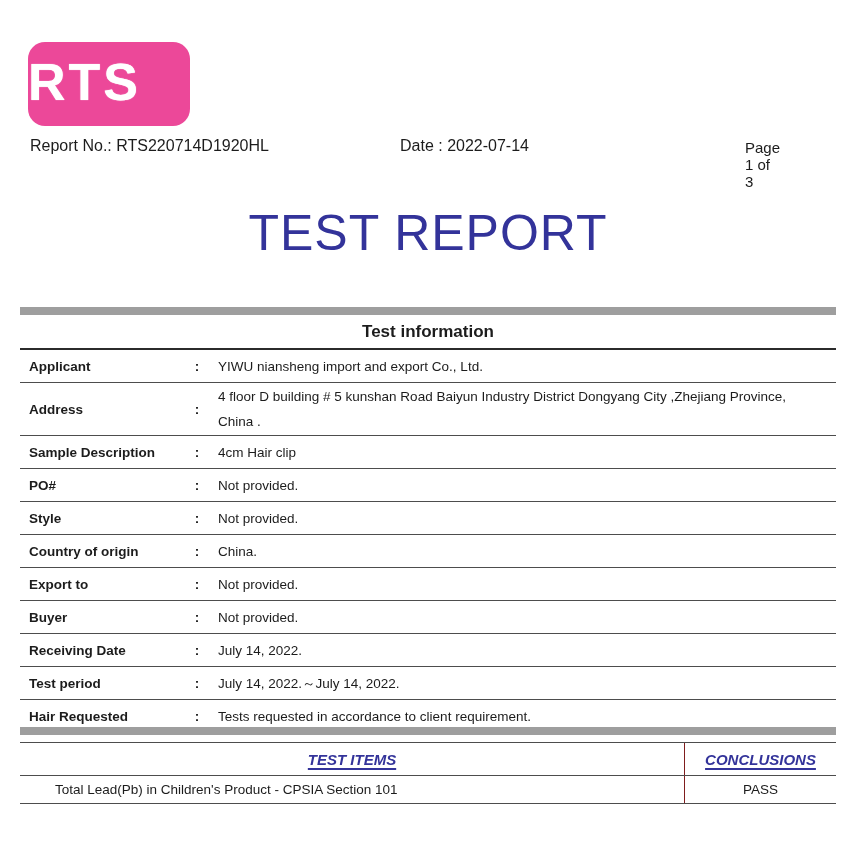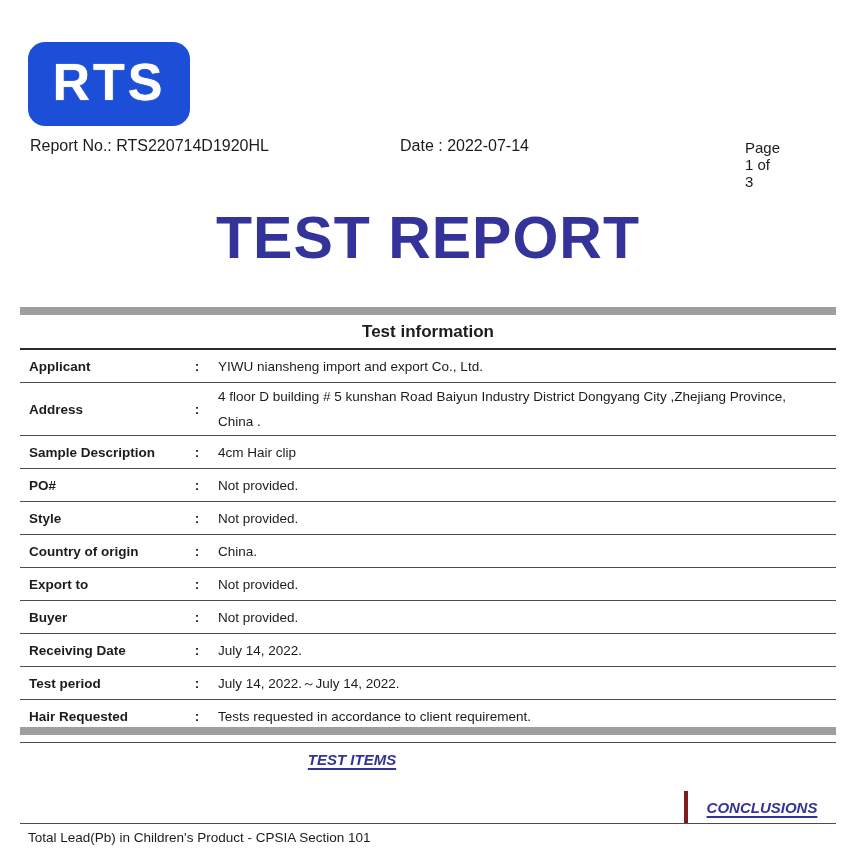--- a/index.html
+++ b/index.html
@@ -9,41 +9,41 @@
     font-family: "Liberation Sans", "DejaVu Sans", sans-serif;
     color: #1c1c1c;
     position: relative;
     overflow: hidden;
   }
 
   
   .logo {
     position: absolute; left: 28px; top: 42px;
     width: 162px; height: 84px;
-    background: #1d4ed8;
+    background: #ec4899;
     border-radius: 17px;
-    display: flex; align-items: center; justify-content: center;
+    display: flex; align-items: center; 
   }
   .logo-text {
     color: #ffffff; font-weight: bold; font-size: 52px;
     letter-spacing: 3px; padding-bottom: 4px;
     text-shadow: 0 0 1px #fff;
   }
 
   
   .meta-line { position: absolute; top: 137px; left: 0; width: 684px; height: 22px; font-size: 16px; }
   .meta-report { position: absolute; left: 30px; }
   .meta-date   { position: absolute; left: 400px; }
   .meta-page   { position: absolute; left: 745px; font-size: 15px; top: 2px; }
 
   
   .doc-title {
     position: absolute; top: 204px; left: 0; width: 856px;
     text-align: center;
-    color: #33339A; font-size: 59px; font-weight: bold; letter-spacing: 1px;
+    color: #33339A; font-size: 50px; font-weight: normal; letter-spacing: 1px;
   }
 
   
   .gray-bar { position: absolute; left: 20px; width: 816px; height: 8px; background: #9E9E9E; }
   .bar-top { top: 307px; }
   .bar-bottom { top: 727px; }
 
   
   .info-table { position: absolute; left: 20px; top: 315px; width: 816px; }
   .info-title {
@@ -72,23 +72,23 @@
   .results-header .cell {
     color: #33339A; font-weight: bold; font-size: 15px;
     text-align: center; padding: 8px 0 7px 0;
     text-decoration: underline; text-decoration-thickness: 2px; text-underline-offset: 3px;
   }
   .results-row {
     display: grid; grid-template-columns: 664px 152px;
     border-bottom: 1px solid #4d4d4d;
     font-size: 13.5px;
   }
-  .results-row .item-cell { padding: 6px 4px 6px 8px; }
+  .results-row .item-cell { padding: 6px 4px 6px 8px; margin-left: 27px; }
   .results-row .conclusion-cell { text-align: center; padding: 6px 0; }
-  .col-divider { border-left: 4px solid #7f1d1d; margin-top: 48px; }
+  .col-divider { border-left: 1px solid #7f1d1d; }
 </style>
 </head>
 <body>
 
 <div class="logo">
   <span class="logo-text">RTS</span>
 </div>
 
 <div class="meta-line">
   <span class="meta-report">Report No.: RTS220714D1920HL</span>

